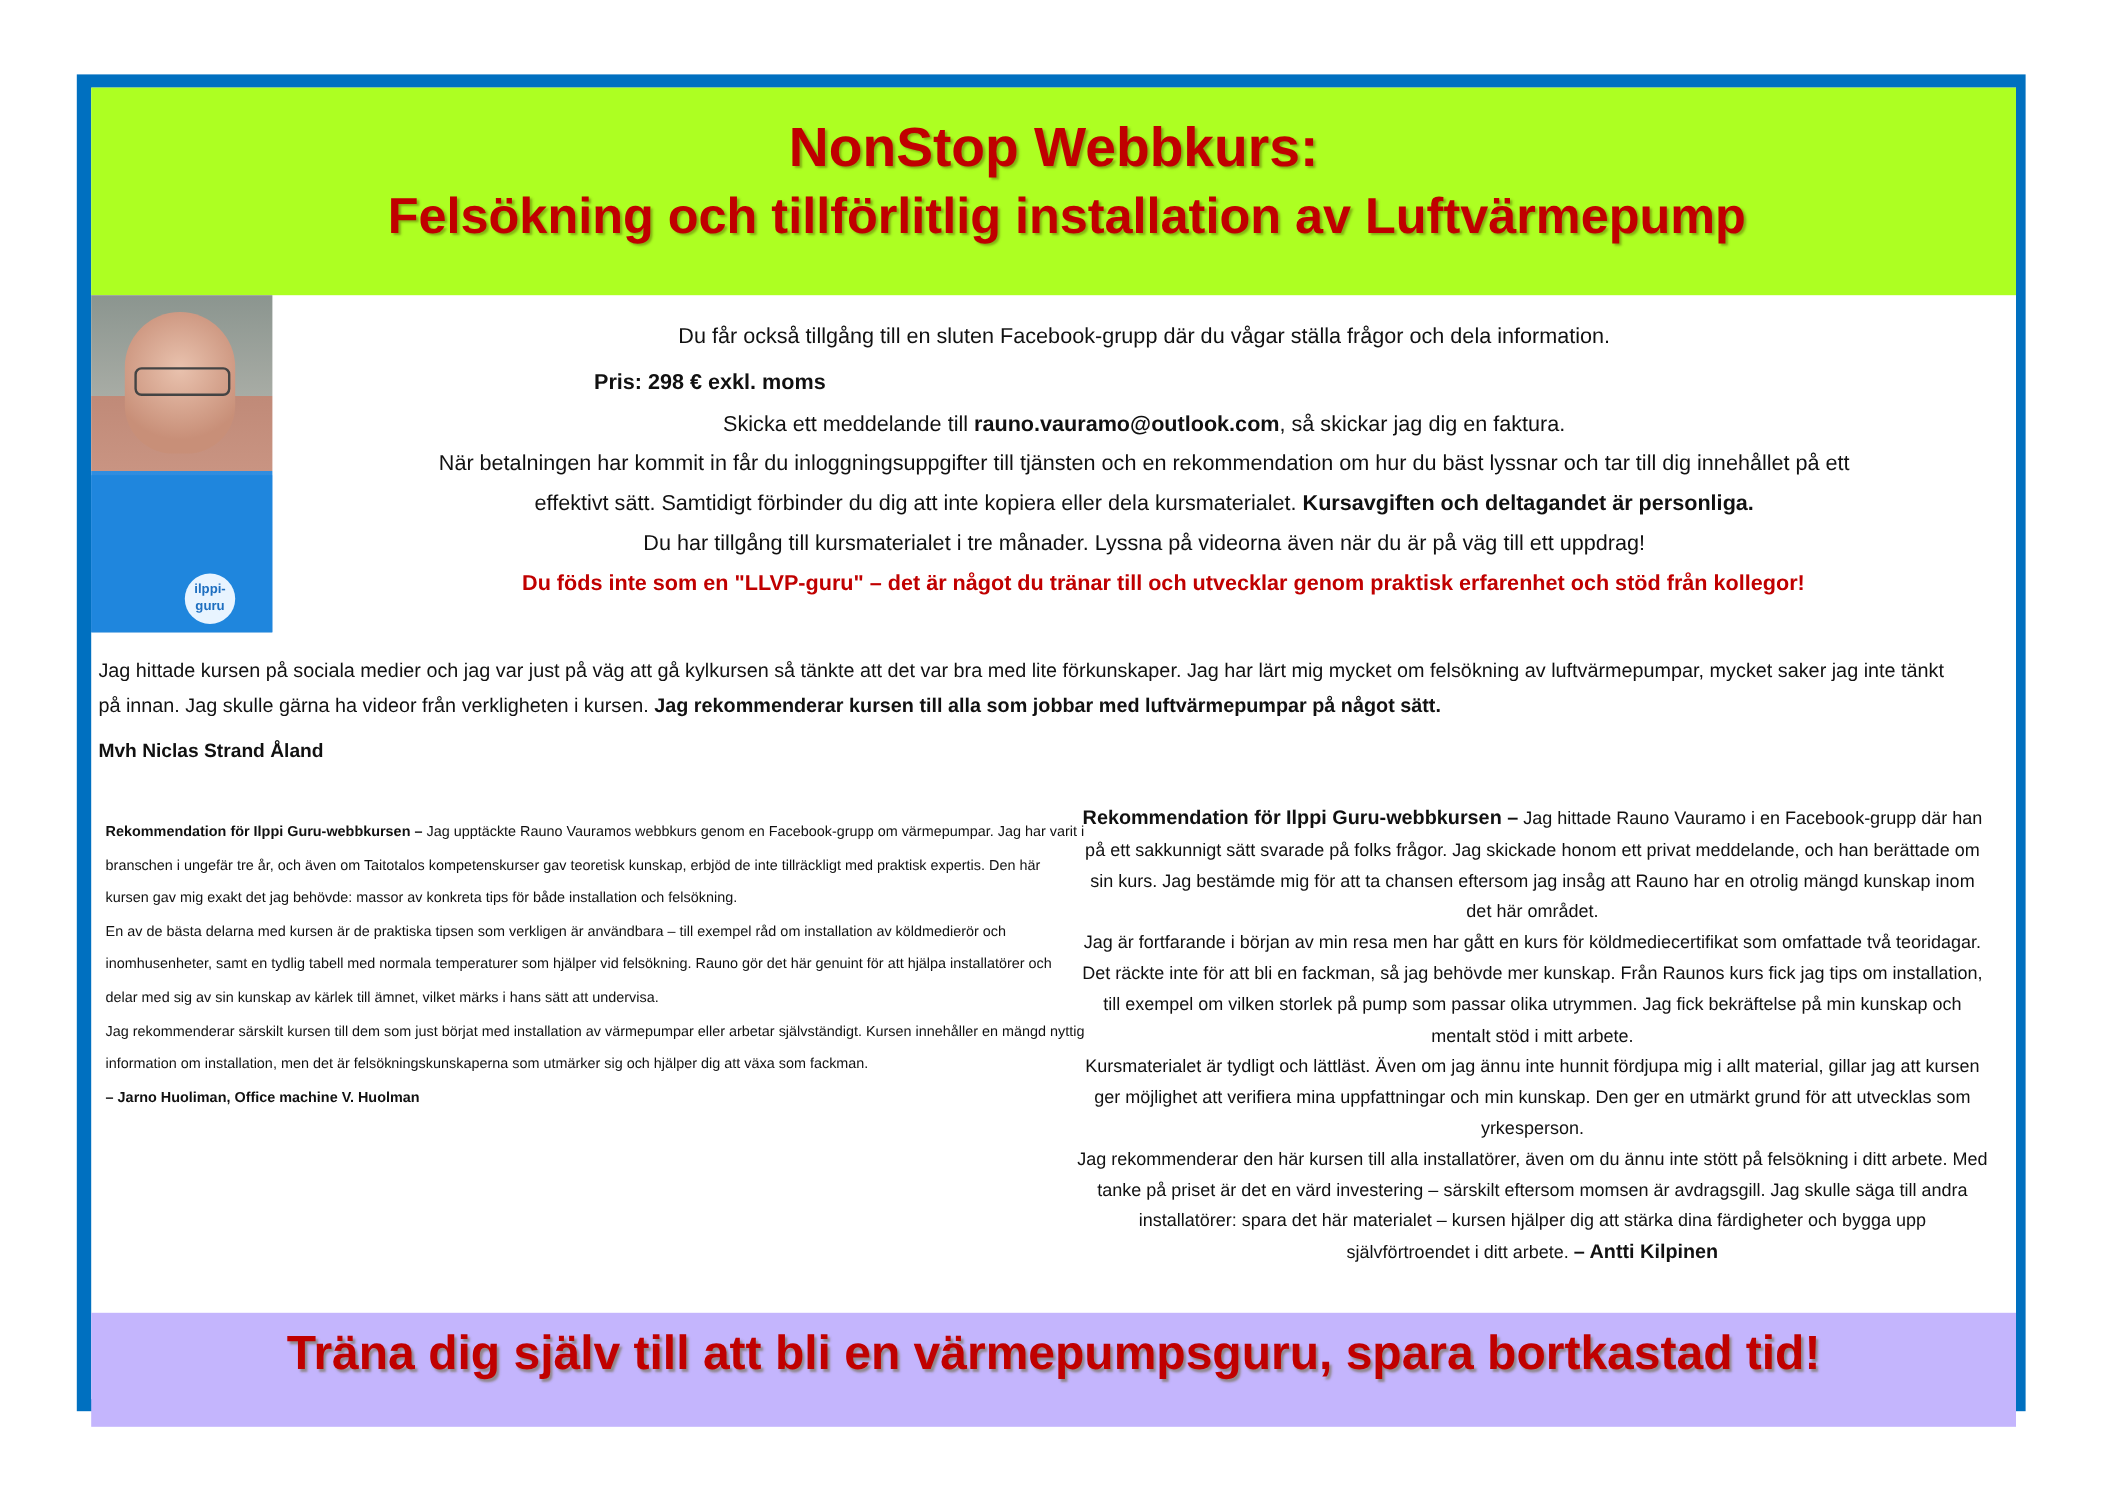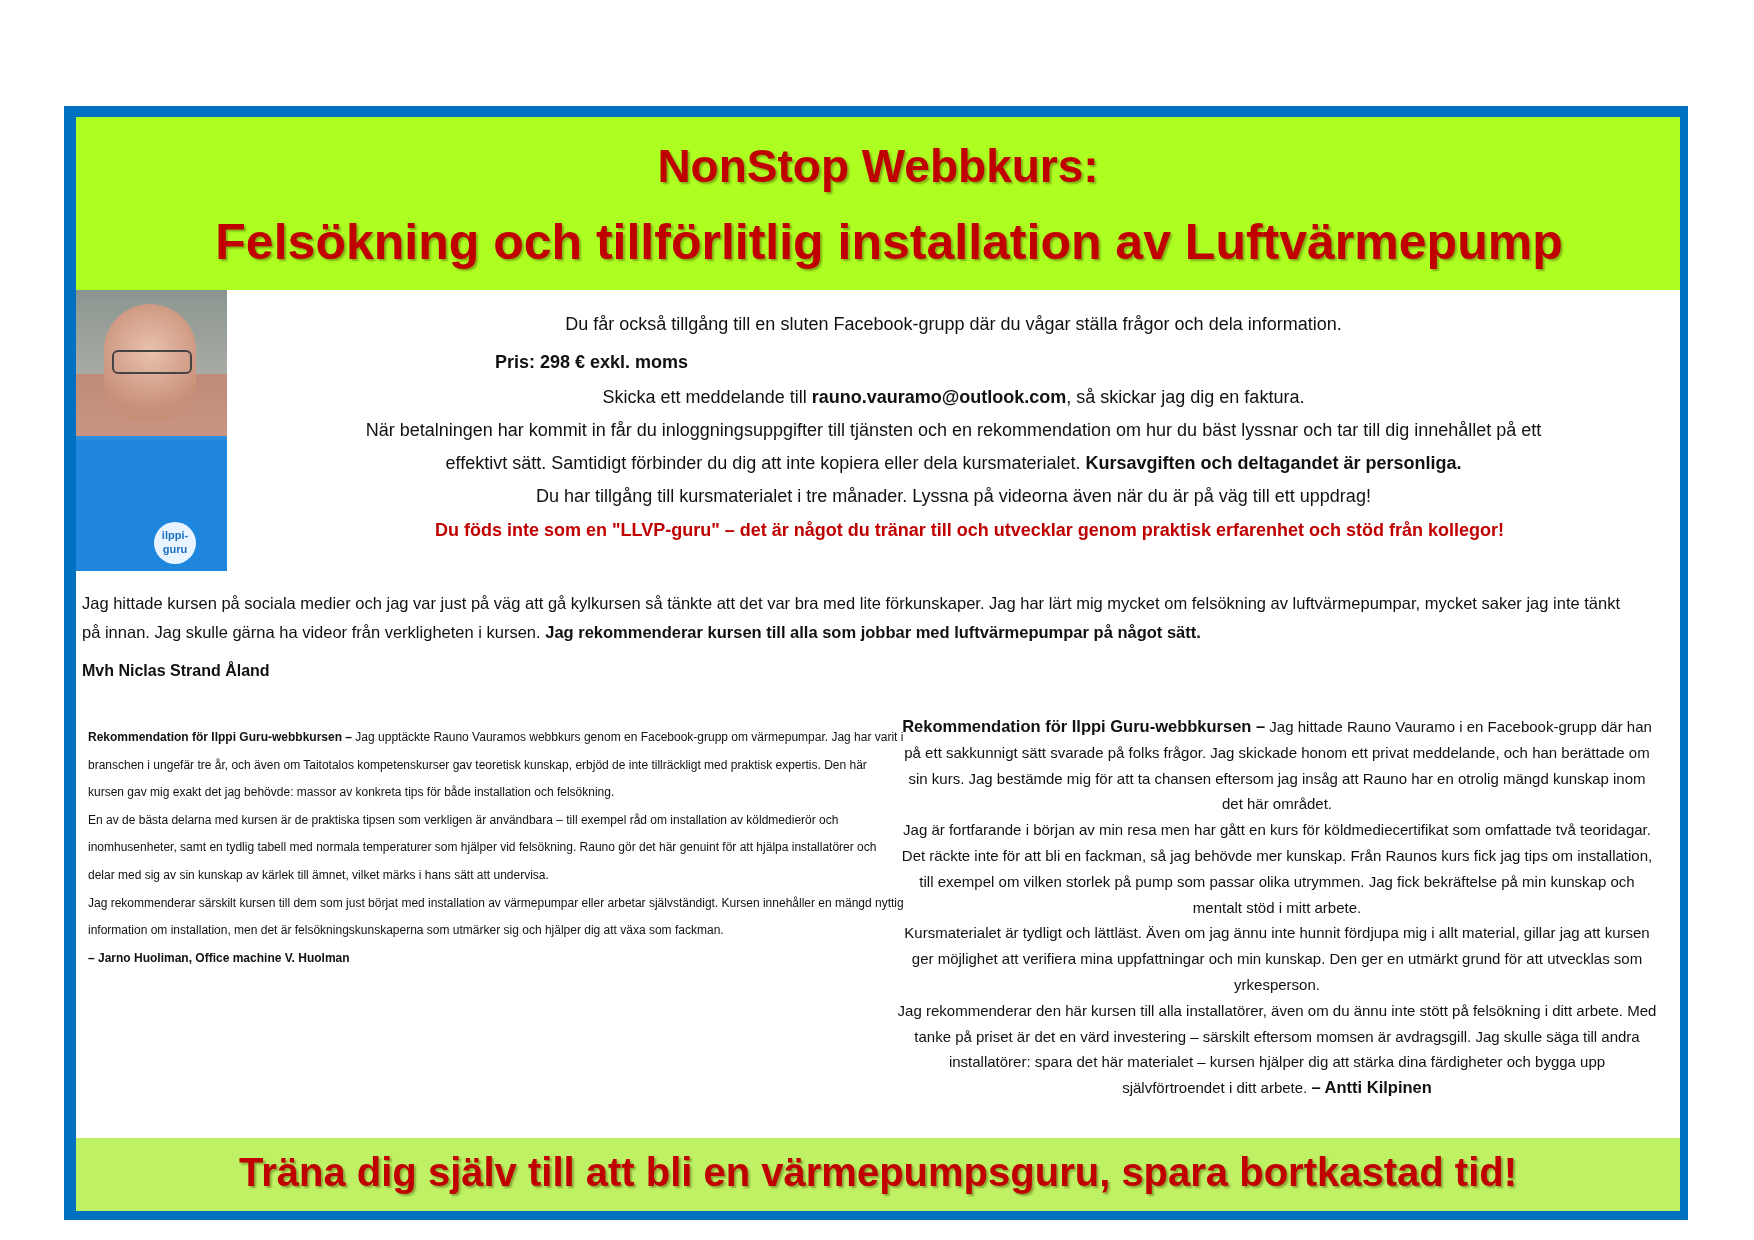--- a/index.html
+++ b/index.html
@@ -1,43 +1,43 @@
 <!DOCTYPE html>
 <html><head>
 <meta charset="utf-8">
 <style>
   html, body { margin: 0; padding: 0; background: #ffffff; }
   body { width: 1754px; height: 1240px; position: relative; overflow: hidden;
          font-family: "Liberation Sans", "DejaVu Sans", sans-serif; color: #111; }
   .frame { position: absolute; left: 64px; top: 62px; width: 1624px; height: 1114px;
-           background: #0070c0; margin-top: 44px; }
+           background: #0070c0; }
   .inner { position: absolute; left: 12px; top: 11px; right: 8px; bottom: 10px; background: #ffffff; }
   .header { position: absolute; left: 0; top: 0; right: 0; height: 173px; background: #adff22; }
   .title { position: absolute; left: 0; right: 0; text-align: center; color: #c00000;
            font-weight: bold; text-shadow: 2px 2px 2px rgba(80,80,0,0.45); }
   .t1 { top: 22px; font-size: 46px; }
-  .t2 { top: 96px; font-size: 50px; padding-left: 22px; }
+  .t2 { top: 83px; font-size: 42px; padding-left: 22px; }
   .photo { position: absolute; left: 0; top: 173px; width: 151px; height: 281px;
            background: linear-gradient(180deg,#8b958f 0%,#a8aca5 30%,#c08a78 30%,#c99482 52%,#2f8de0 52%,#1e7fd6 100%); overflow: hidden; }
   .photo .head { position: absolute; left: 28px; top: 14px; width: 92px; height: 118px; border-radius: 46px 46px 40px 40px;
                  background: radial-gradient(circle at 50% 40%, #e9c2ae, #c88f78 70%); }
   .photo .glasses { position: absolute; left: 36px; top: 60px; width: 76px; height: 20px; border: 2px solid #444; border-radius: 6px; }
   .photo .shirt { position: absolute; left: 0; top: 150px; width: 151px; height: 131px; background: #1f86dd; }
   .photo .badge { position: absolute; left: 78px; top: 232px; width: 42px; height: 42px; border-radius: 50%;
                   background: #e8f4ff; color: #1e6fc0; font-size: 11px; font-weight: bold; text-align: center; line-height: 14px; padding-top: 6px; box-sizing: border-box; }
   .info { position: absolute; left: 151px; right: 0; top: 173px; font-size: 18px; }
   .info .line { position: absolute; left: 0; right: 0; text-align: center; white-space: nowrap; }
   .b { font-weight: bold; }
   .red { color: #c00000; font-weight: bold; }
   .review1 { position: absolute; left: 6px; right: 40px; top: 472px; font-size: 16.5px; line-height: 29px; }
   .sig1 { position: absolute; left: 6px; top: 545px; font-size: 16px; font-weight: bold; }
   .col { position: absolute; font-size: 16px; line-height: 27.5px; text-align: left; }
   .colL { left: 12px; top: 607px; width: 818px; font-size: 12px; line-height: 27.6px; }
   .colR { left: 821px; top: 597px; width: 760px; font-size: 15px; line-height: 25.8px; text-align: center; }
-  .footer { position: absolute; left: 0; right: 0; top: 1021px; height: 73px; background: #bef264; }
+  .footer { position: absolute; left: 0; right: 0; top: 1021px; height: 95px; background: #c4b5fd; }
   .footer .slogan { position: absolute; left: 0; right: 0; top: 12px; text-align: center; color: #c00000;
                     font-weight: bold; font-size: 40px; text-shadow: 2px 2px 2px rgba(80,80,0,0.45); }
   p { margin: 0; }
 </style>
 </head>
 <body>
 
 <div class="frame">
   <div class="inner">
 

